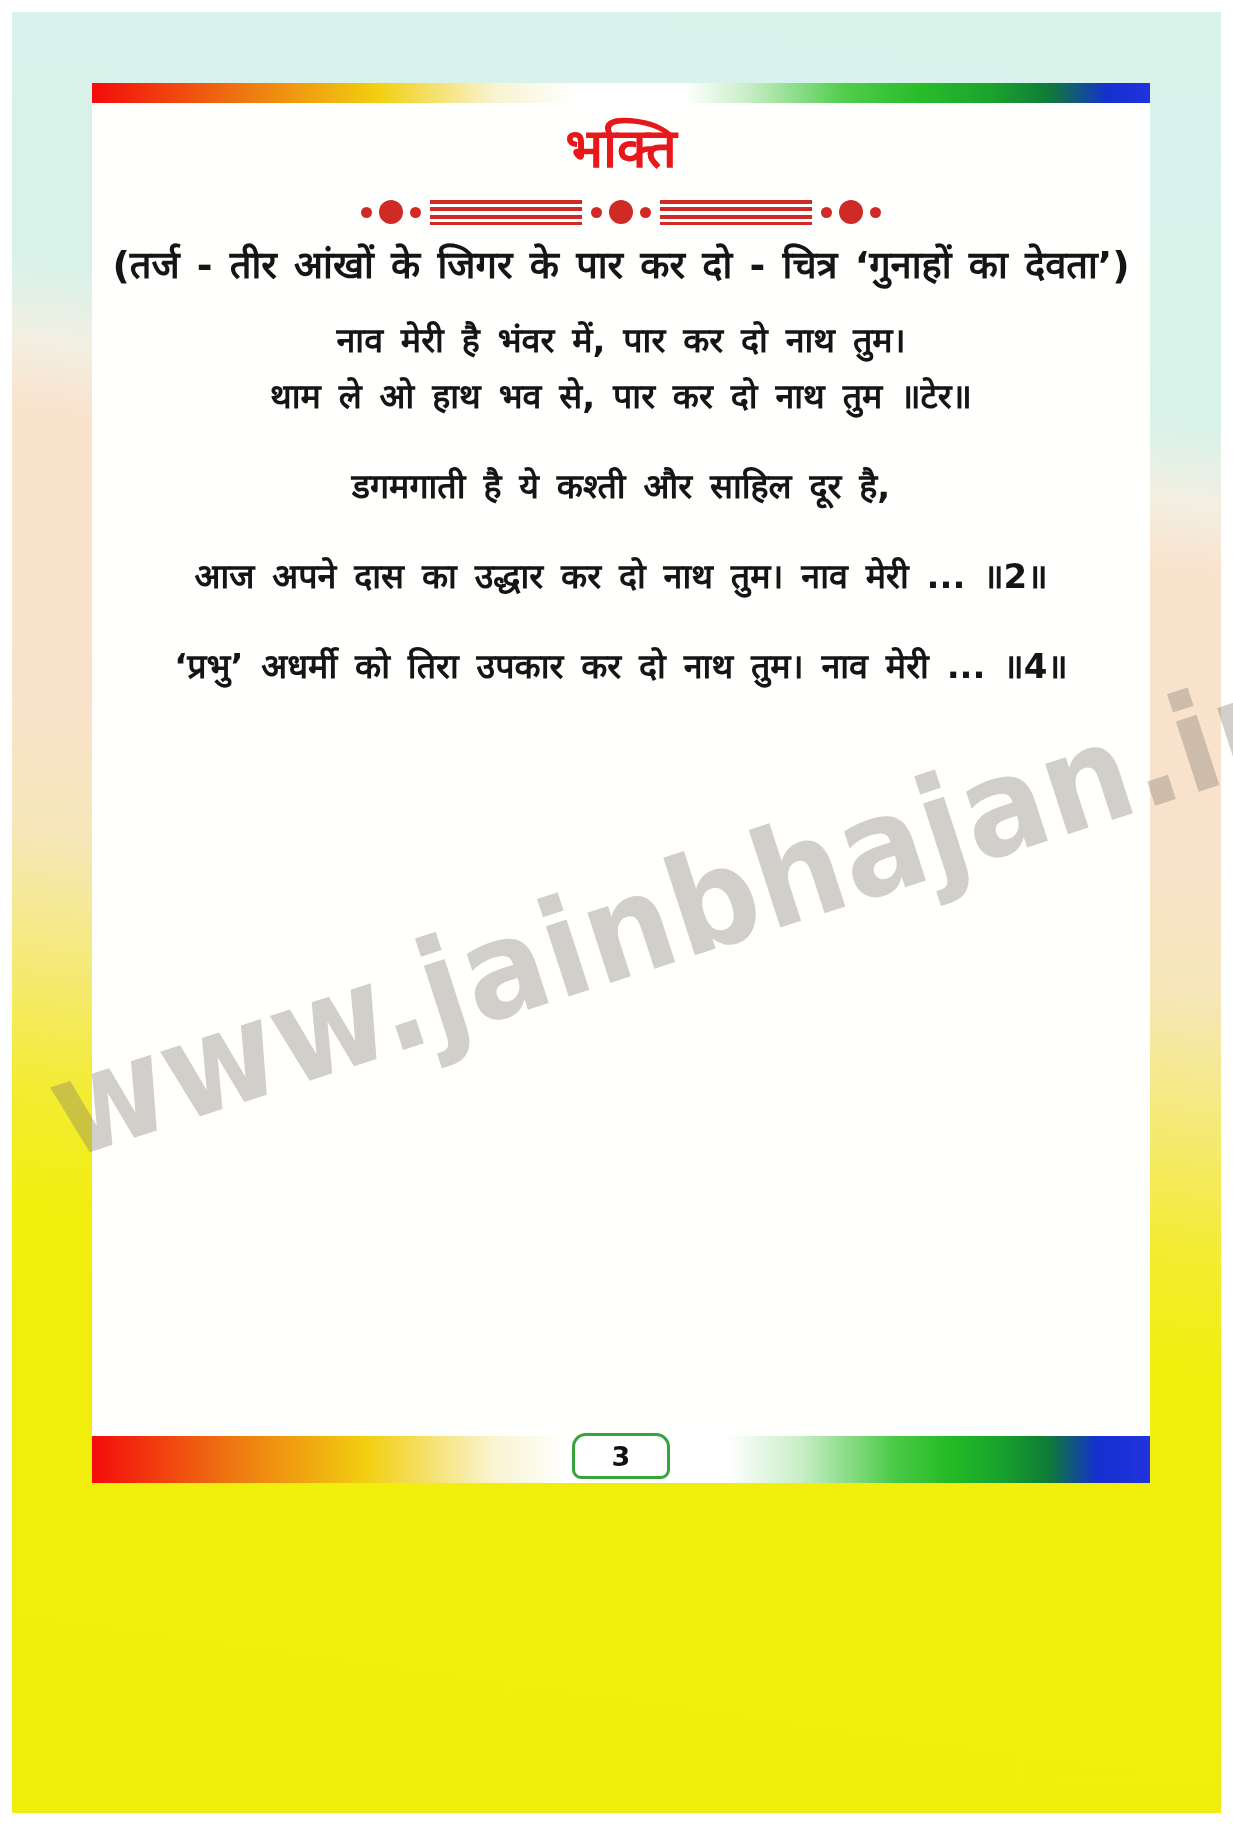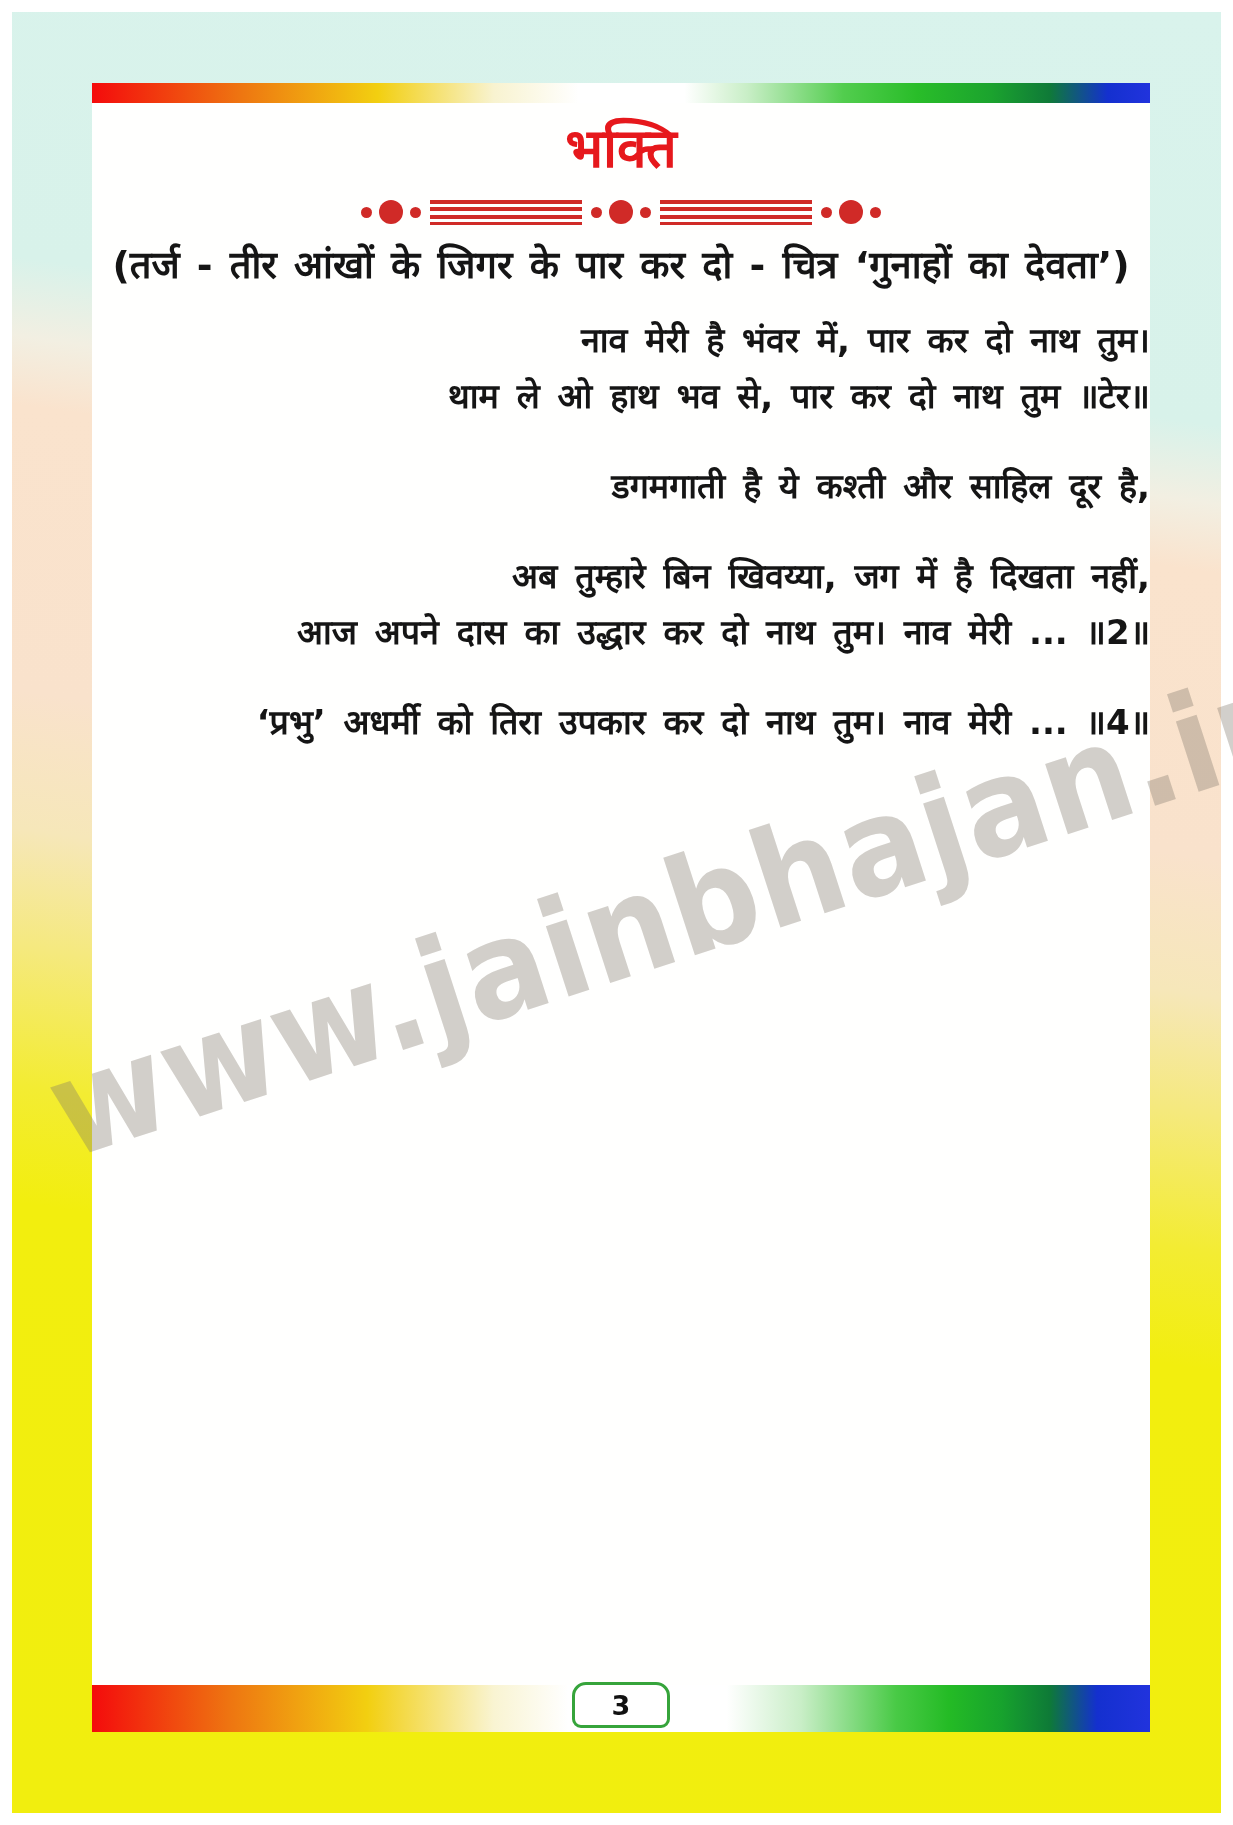--- a/index.html
+++ b/index.html
@@ -6,21 +6,21 @@
   body{font-family:"DejaVu Sans",sans-serif;background:#ffffff;}
   .canvas{position:relative;width:1233px;height:1825px;background:#ffffff;overflow:hidden;}
 
   
   .bg{position:absolute;left:12px;top:12px;right:12px;bottom:12px;
       background:linear-gradient(188deg,
         #d9f3ec 0%, #d8f2ea 21%, #f2efe2 25%, #fae3cd 28.5%, #f9e2cc 43%,
         #f6e7b9 50%, #f5e97e 56%, #f3ec33 63%, #f2ee0e 69%, #f1ee0e 100%);}
 
   
-  .page{position:absolute;left:92px;top:83px;width:1058px;height:1649px;background:#fffffe;}
+  .page{position:absolute;left:92px;top:83px;width:1058px;height:1400px;background:#fffffe;}
 
   .bar{position:absolute;left:0;right:0;}
   .bar-top{top:0;height:20px;
       background:linear-gradient(90deg,
         #f40b0c 0%, #ee7511 14%, #f2cf10 27%, #f8f3d0 38%, #ffffff 46%,
         #ffffff 56%, #c8eec6 62%, #52cd4e 71%, #29bd29 78%, #1ba32e 85%,
         #0f7a38 90.5%, #1430cf 96%, #2133dd 100%);}
   .bar-bottom{bottom:0;height:47px;
       background:linear-gradient(90deg,
         #f40b0c 0%, #ee7511 13%, #f2cf10 26%, #f9f4d2 38%, #ffffff 45%,
@@ -34,21 +34,21 @@
   .ornament{margin-top:18px;display:flex;justify-content:center;align-items:center;gap:9px;}
   .dot{border-radius:50%;background:#d02a27;}
   .d-sm{width:11px;height:11px;}
   .d-lg{width:24px;height:24px;}
   .dots{display:flex;align-items:center;gap:7px;}
   .rules{width:152px;height:25px;
       background:repeating-linear-gradient(to bottom,#d02a27 0 4px,rgba(0,0,0,0) 4px 7.3px);}
 
   .subtitle{margin:16px 0 0 0;font-size:38px;line-height:1.3;font-weight:bold;word-spacing:4px;white-space:nowrap;}
 
-  .stanza{margin-top:34px;text-align:right;}
+  .stanza{margin-top:34px;}
   .stanza .line{font-size:34px;line-height:56px;font-weight:bold;word-spacing:6px;white-space:nowrap;}
   .stanza-first{margin-top:22px;}
 
   
   .watermark{position:absolute;left:30px;top:1040px;z-index:5;
       transform:rotate(-18deg) scaleX(0.92);transform-origin:0 0;
       font-weight:bold;font-size:135px;letter-spacing:1px;white-space:nowrap;
       color:rgba(125,118,106,0.35);pointer-events:none;}
 
   
@@ -95,21 +95,20 @@
       <div class="stanza stanza-first">
         <div class="line">नाव मेरी है भंवर में, पार कर दो नाथ तुम।</div>
         <div class="line">थाम ले ओ हाथ भव से, पार कर दो नाथ तुम  ॥टेर॥</div>
       </div>
 
       <div class="stanza">
         <div class="line">डगमगाती है ये कश्ती और साहिल दूर है,</div>
       </div>
 
       <div class="stanza">
-        <div class="line">अब तुम्हारे बिन खिवय्या, जग में है दिखता नहीं,</div>
         <div class="line">आज अपने दास का उद्धार कर दो नाथ तुम। नाव मेरी ...  ॥2॥</div>
       </div>
 
       <div class="stanza">
       </div>
 
       <div class="stanza">
         <div class="line">‘प्रभु’ अधर्मी को तिरा उपकार कर दो नाथ तुम। नाव मेरी ...  ॥4॥</div>
       </div>
     </div>

